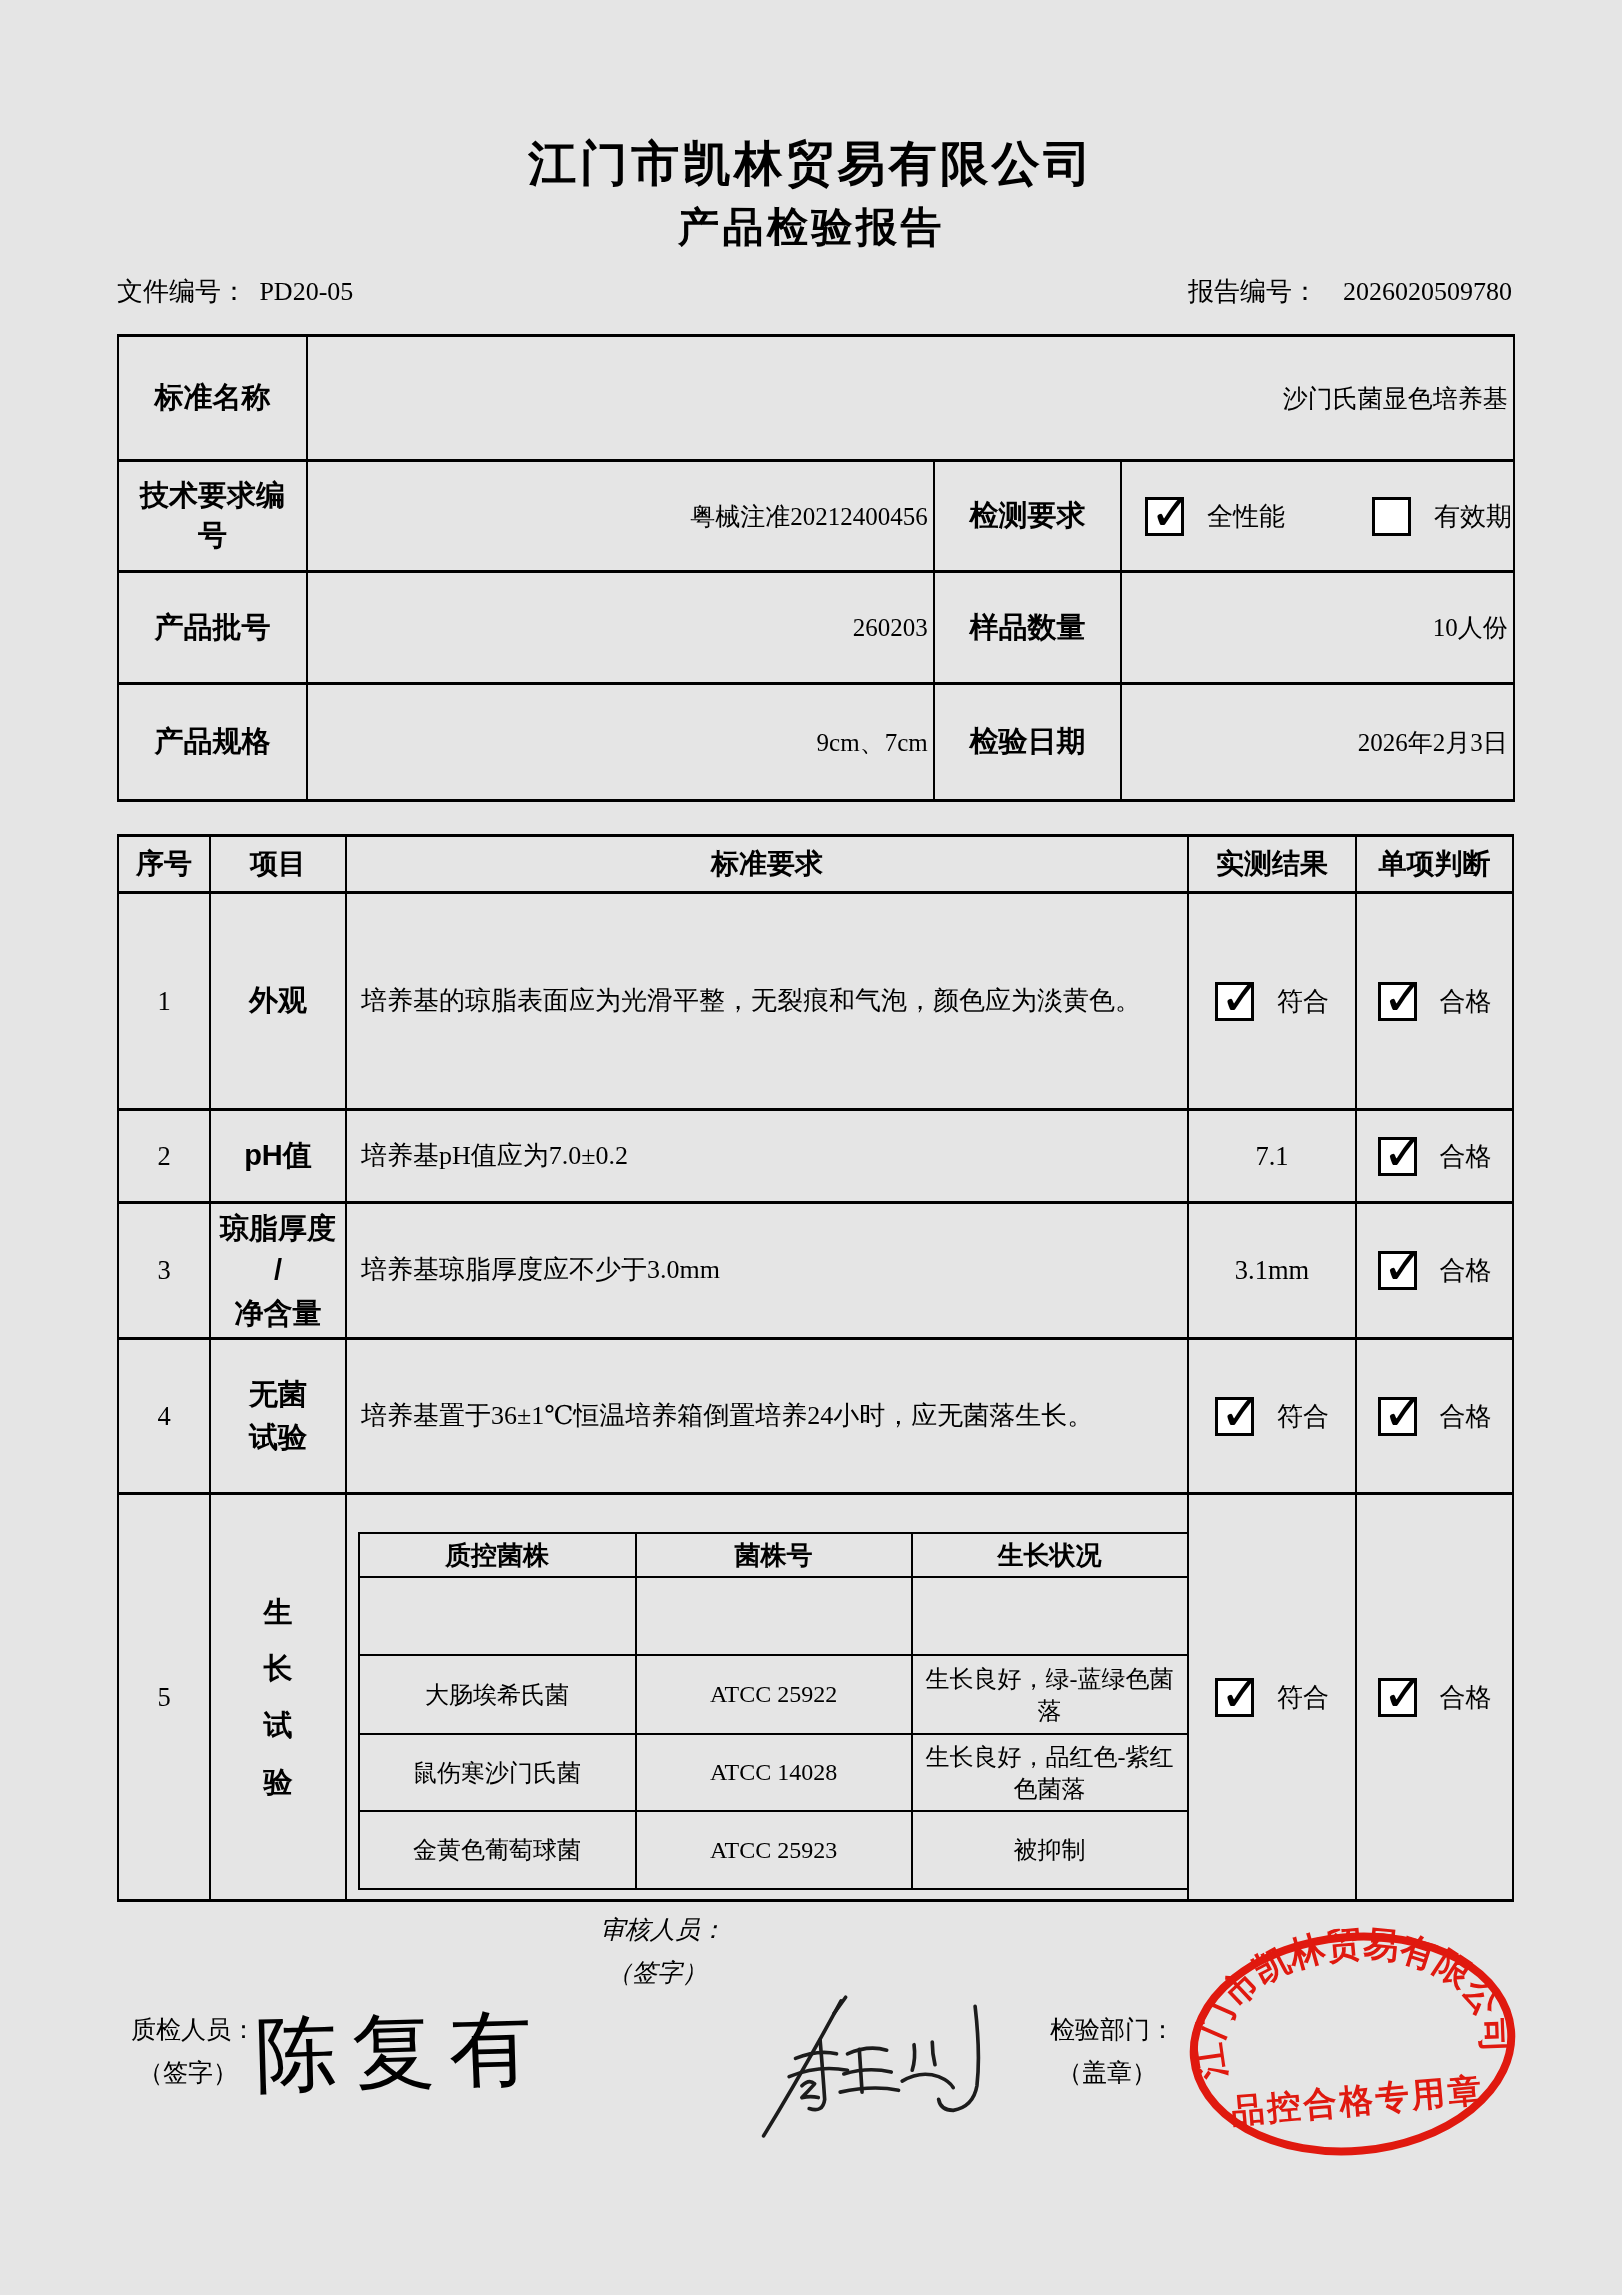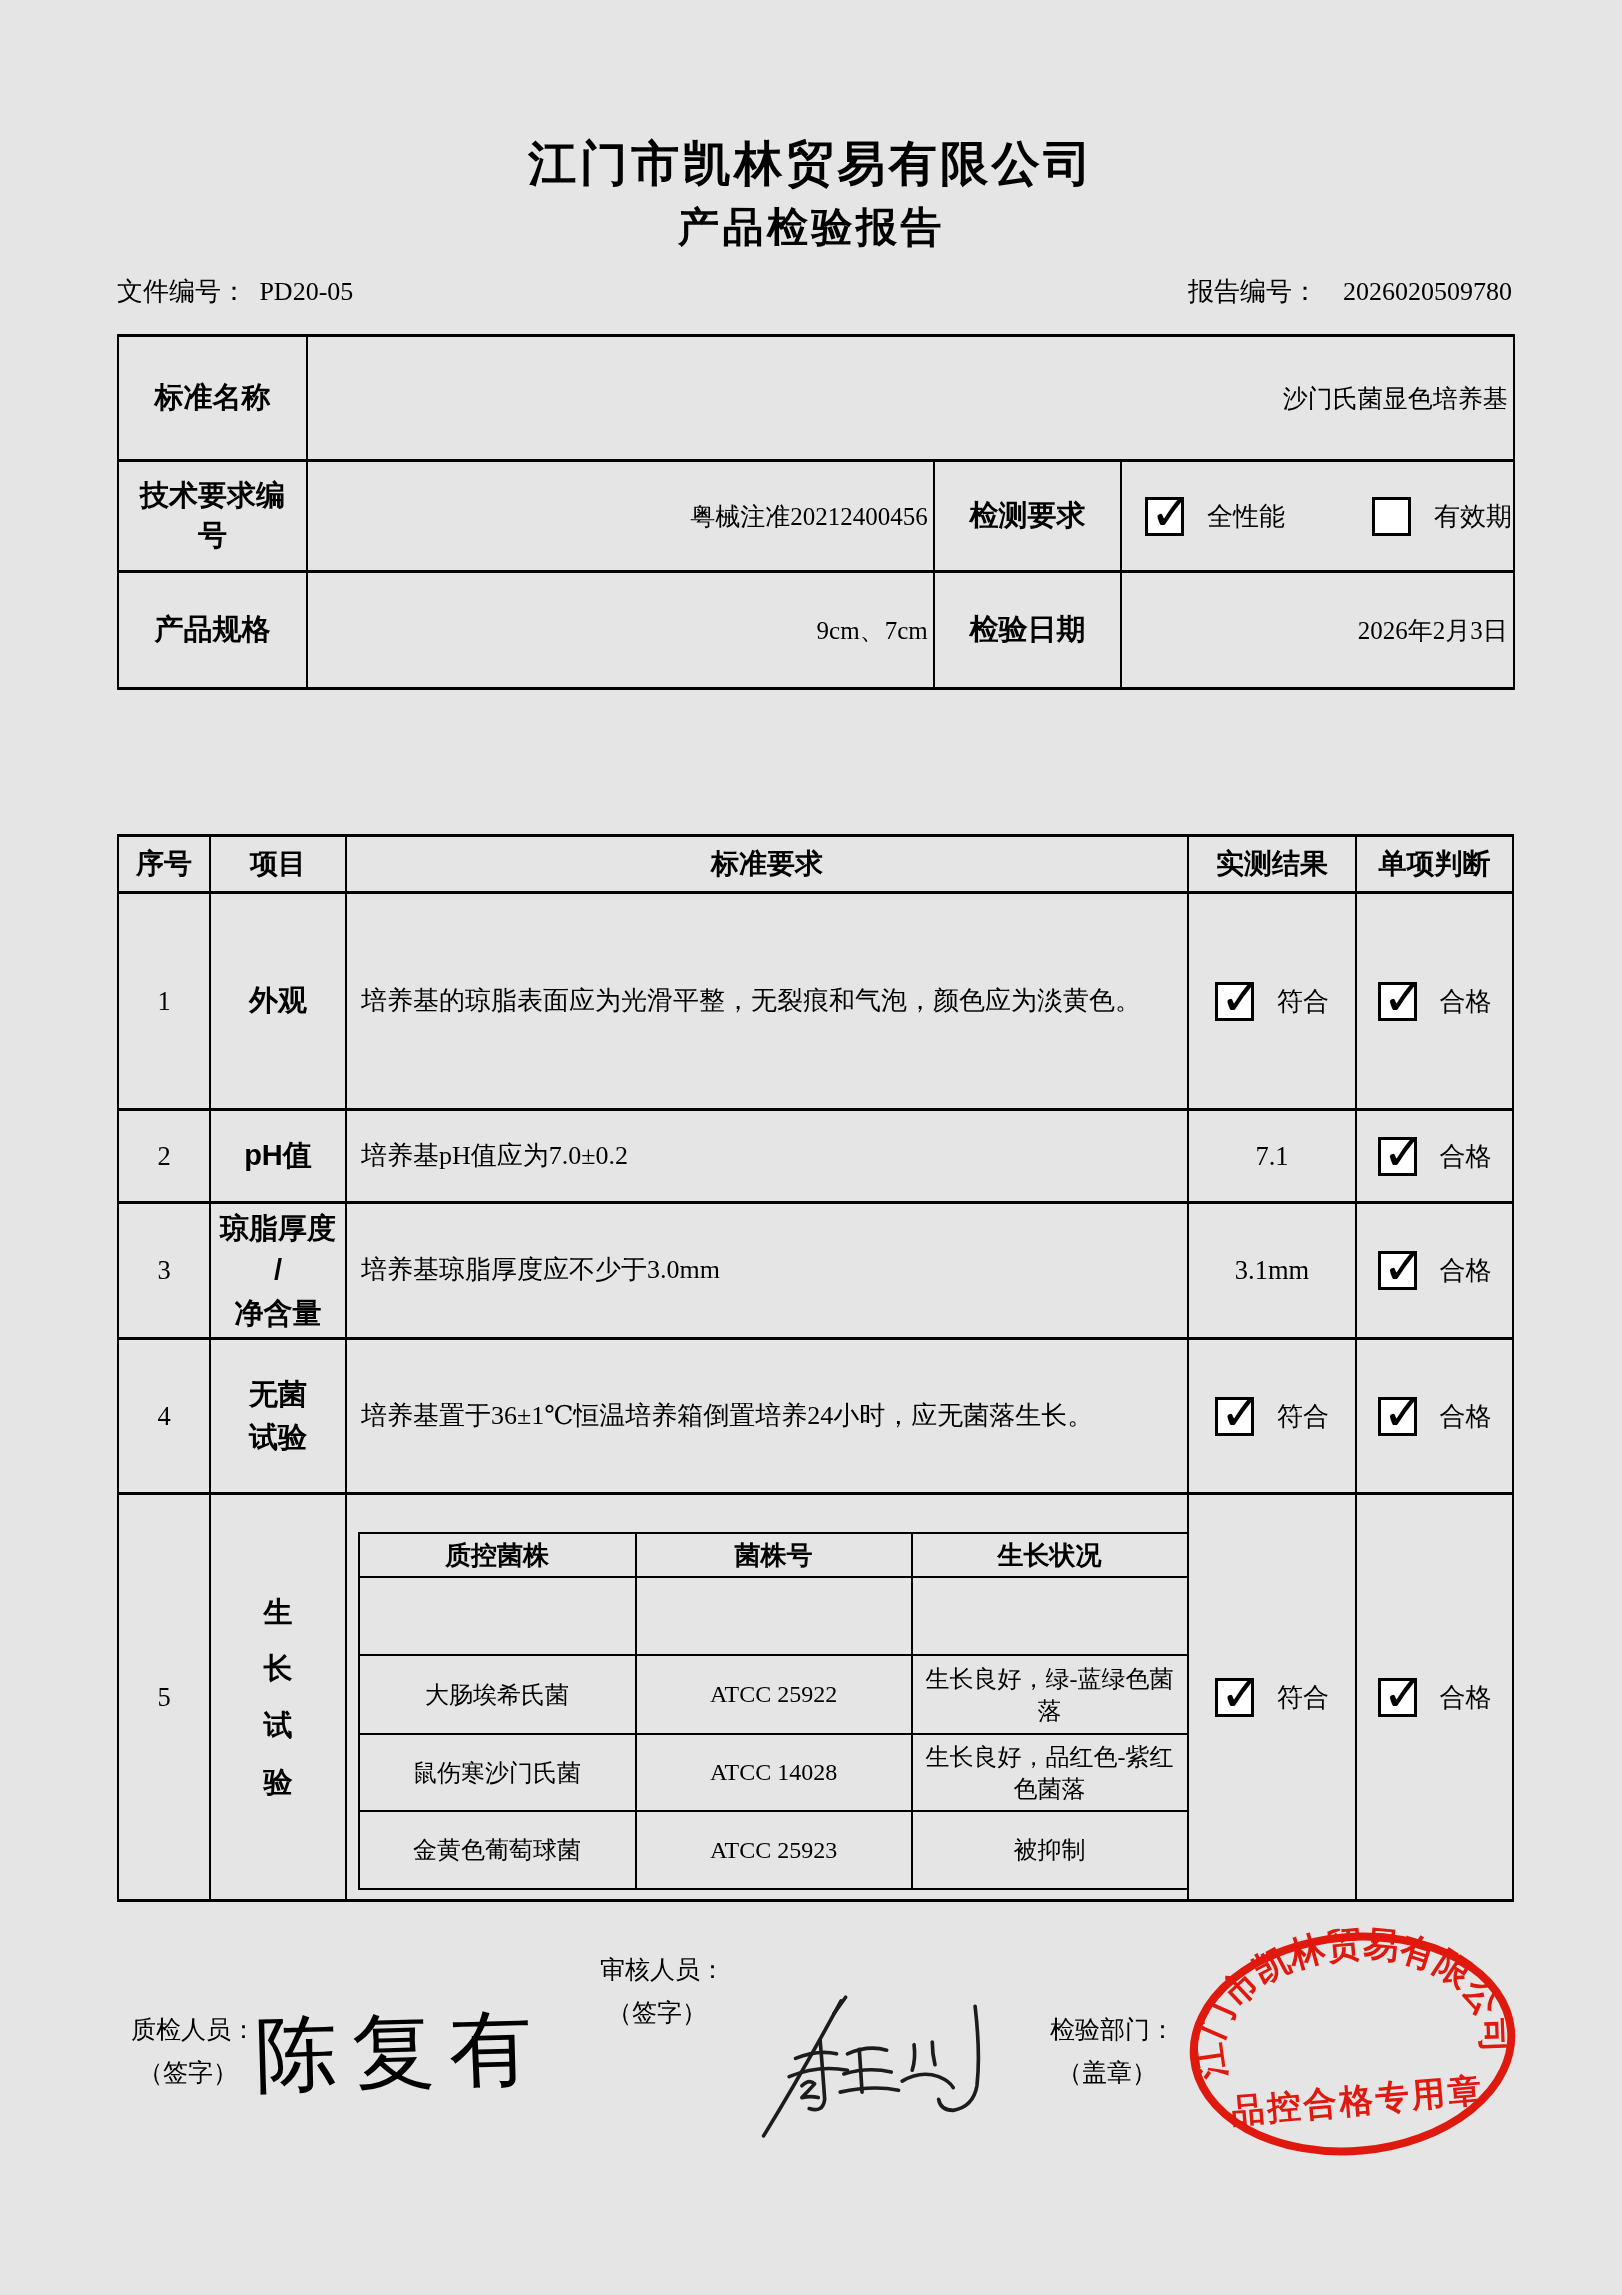--- a/index.html
+++ b/index.html
@@ -105,20 +105,26 @@
           <span class="cb">
                 <span class="tick">✓</span>
               </span>
           <span class="cb-label">全性能</span>
           <span class="cb-gap"></span>
           <span class="cb off"></span>
           <span class="cb-label">有效期</span>
         </div>
       </td>
     </tr>
+    <tr style="height:112px">
+      <td class="lbl">产品批号</td>
+      <td class="val-cell">260203</td>
+      <td class="lbl">样品数量</td>
+      <td class="val-cell">10人份</td>
+    </tr>
     <tr style="height:117px">
       <td class="lbl">产品规格</td>
       <td class="val-cell">9cm、7cm</td>
       <td class="lbl">检验日期</td>
       <td class="val-cell">2026年2月3日</td>
     </tr>
   </tbody>
     </table>
 
   <table class="results-table">
@@ -275,21 +281,21 @@
       </tr>
     </tbody>
   </table>
 
   <div class="sig-block" style="left:131px; top:2016px;">
     <div>质检人员：</div>
     <div class="l2">（签字）</div>
   </div>
   <div class="handwriting">陈复有</div>
 
-  <div class="sig-block" style="left:600px; top:1956px;">
+  <div class="sig-block" style="left:600px; top:1916px;font-style:italic;">
     <div>审核人员：</div>
     <div class="l2">（签字）</div>
   </div>
 
   <svg class="scrawl" width="256" height="155" viewBox="0 0 280 170">
     <g fill="none" stroke="#1c1c1c" stroke-width="4" stroke-linecap="round" stroke-linejoin="round">
       <path d="M 20 160 Q 60 95 105 12"></path>
       <path d="M 97 26 L 110 8"></path>
       <path d="M 55 75 Q 80 65 100 70"></path>
       <path d="M 48 95 Q 80 82 112 88"></path>

